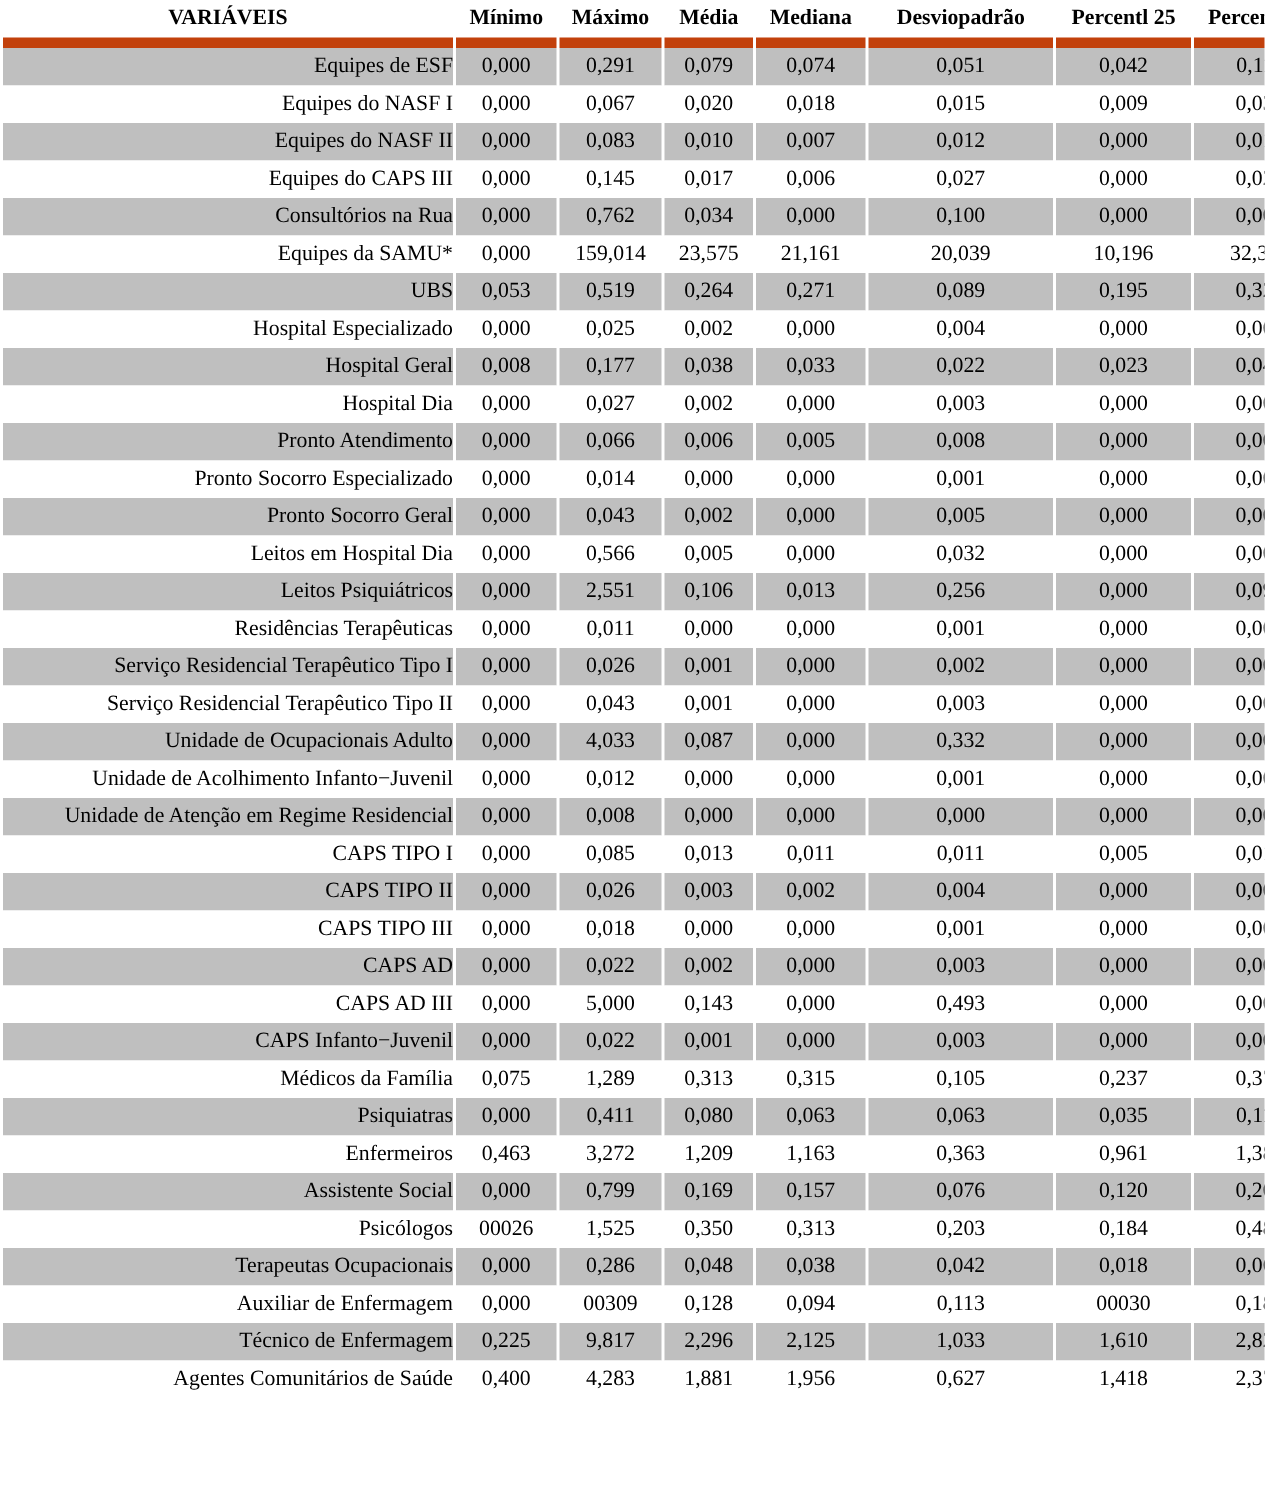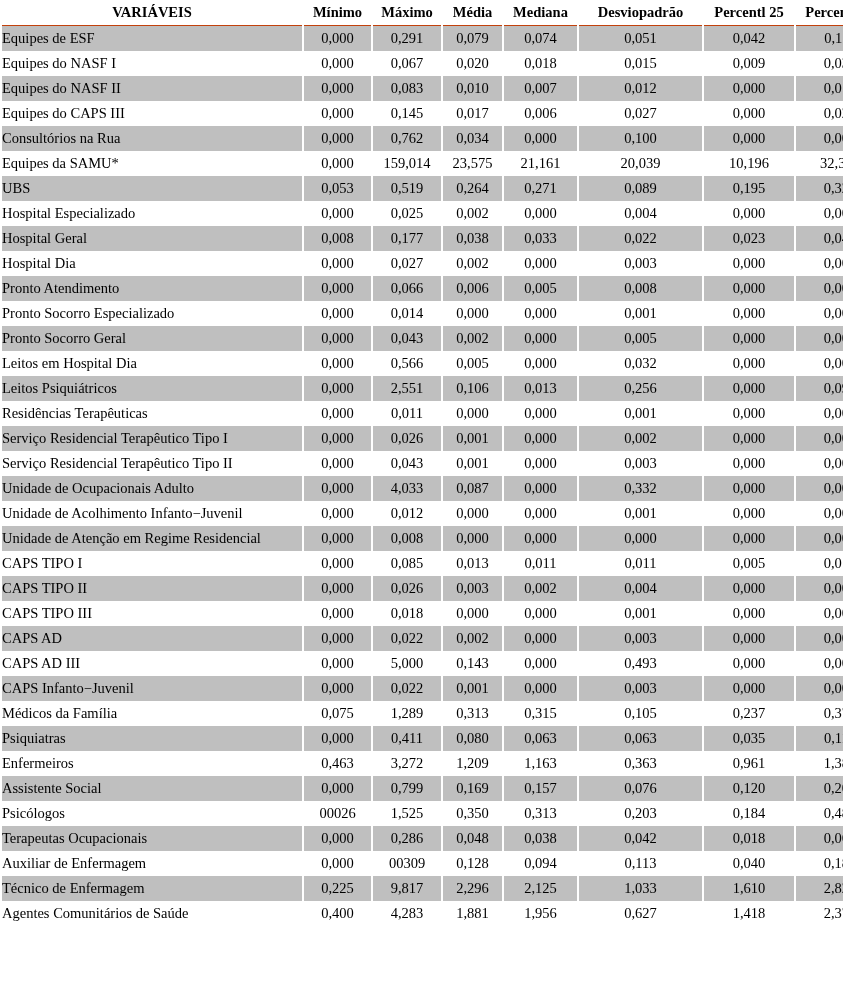--- a/index.html
+++ b/index.html
@@ -42,28 +42,28 @@
   }
 
   
   thead th {
     font-weight: bold;
     font-size: 15px;
     height: 28px;
     line-height: 28px;
     background: #ffffff;
     vertical-align: bottom;
-    border-bottom: 1px solid #c2410c;
+    border-bottom: 7px solid #c2410c;
   }
   th.h-var      { text-align: center; }
   th.h-num      { }
 
   
   tbody td.c-var {
-    text-align: left;
+    text-align: right;
     font-size: 14.5px;
   }
   tbody td.c-num {
     text-align: center;
     font-size: 14.5px;
   }
 
   tbody tr.shaded td {
     background: #bfbfbf;
   }
@@ -439,21 +439,21 @@
           <td class="c-num">0,018</td>
           <td class="c-num">0,066</td>
         </tr>
         <tr class="plain">
           <td class="c-var">Auxiliar de Enfermagem</td>
           <td class="c-num">0,000</td>
           <td class="c-num">00309</td>
           <td class="c-num">0,128</td>
           <td class="c-num">0,094</td>
           <td class="c-num">0,113</td>
-          <td class="c-num">0,040</td>
+          <td class="c-num">00030</td>
           <td class="c-num">0,184</td>
         </tr>
         <tr class="shaded">
           <td class="c-var">Técnico de Enfermagem</td>
           <td class="c-num">0,225</td>
           <td class="c-num">9,817</td>
           <td class="c-num">2,296</td>
           <td class="c-num">2,125</td>
           <td class="c-num">1,033</td>
           <td class="c-num">1,610</td>

